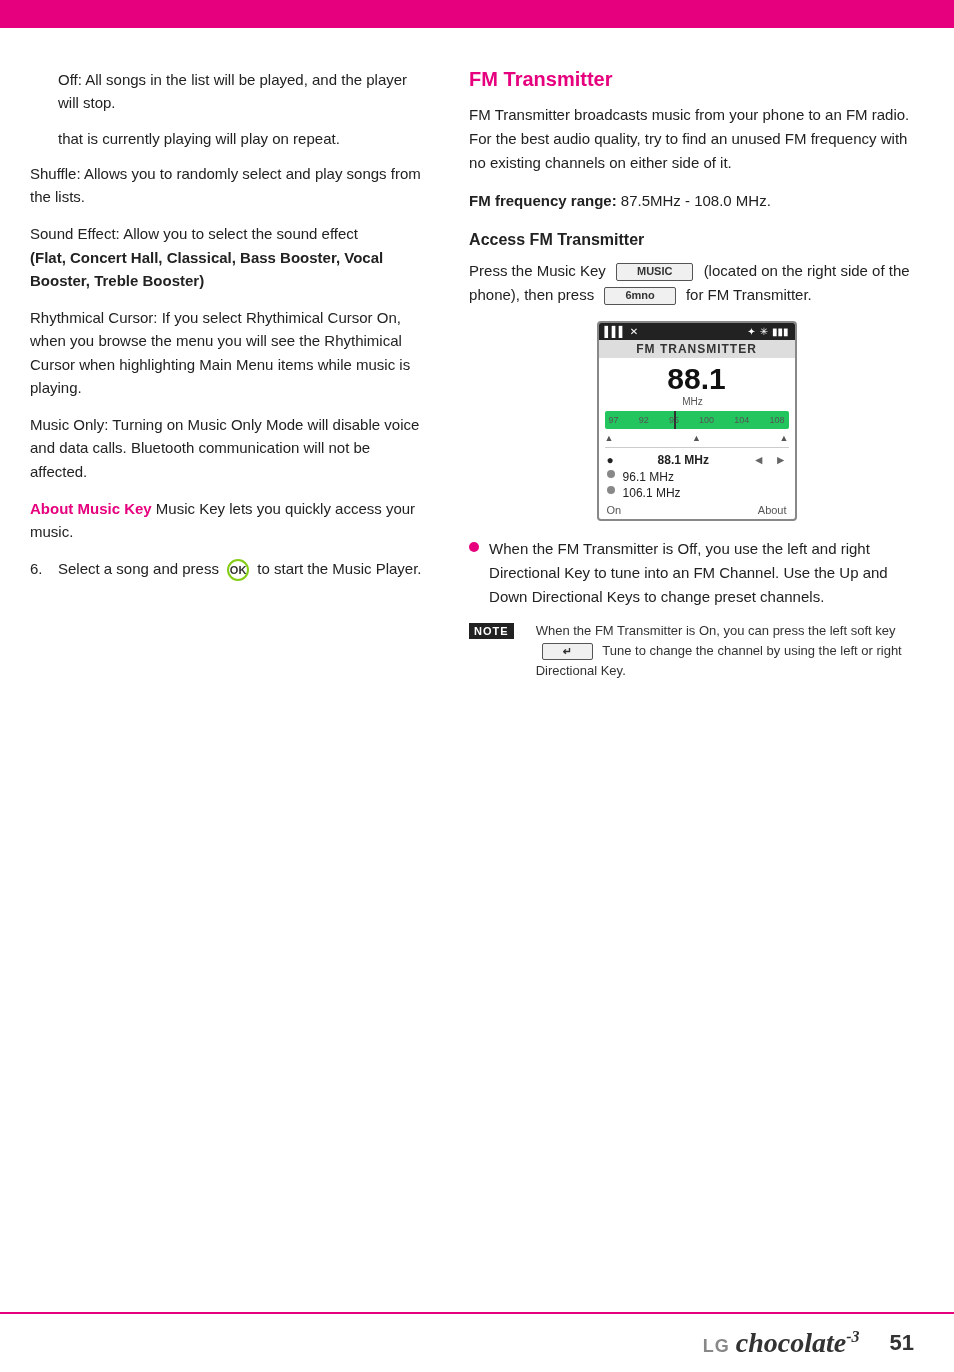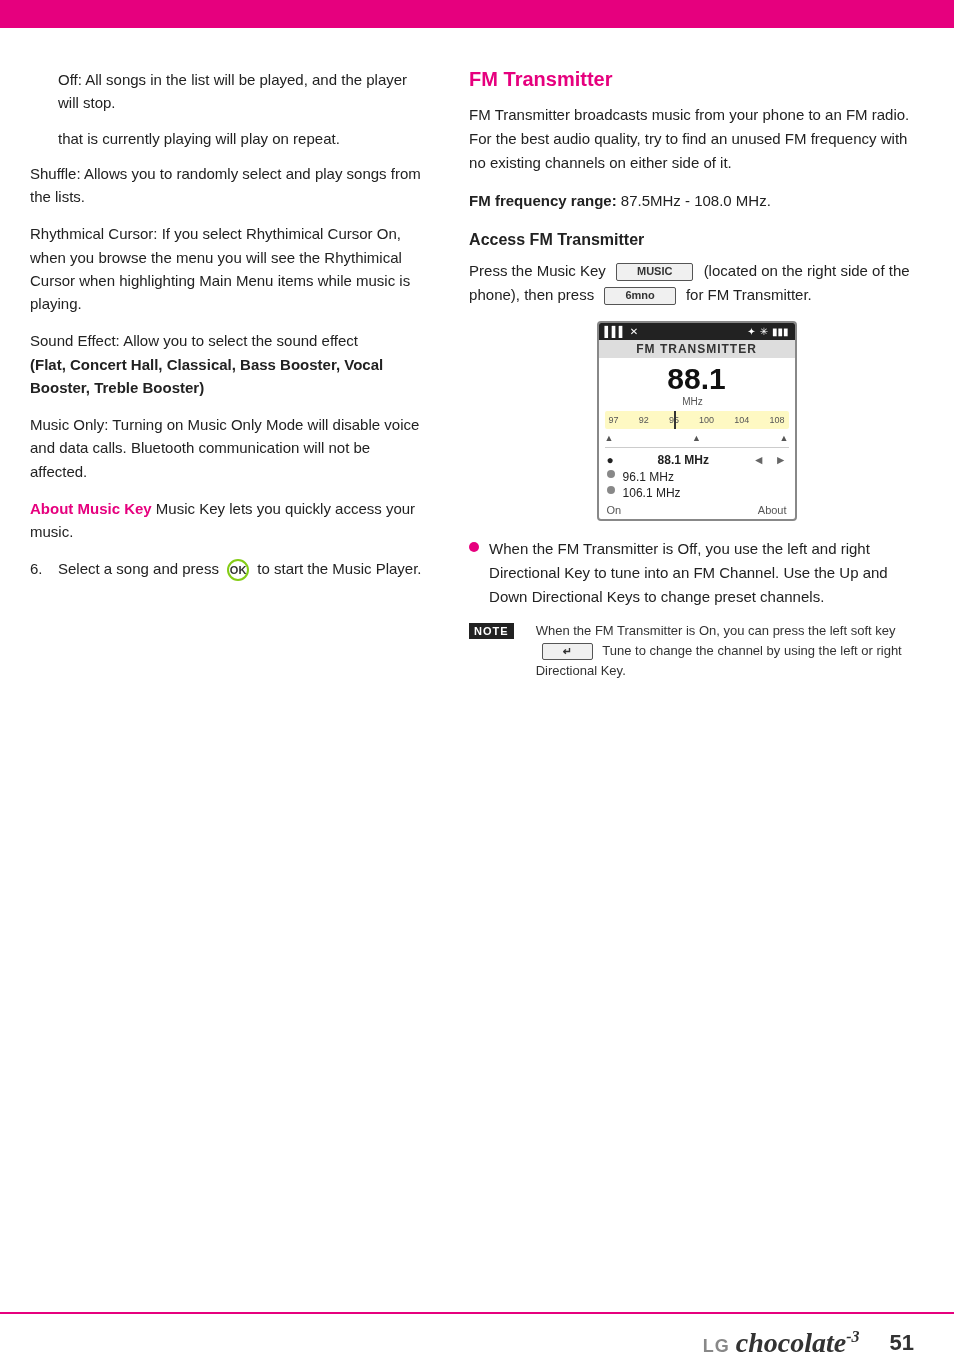--- a/index.html
+++ b/index.html
@@ -133,21 +133,21 @@
       padding: 4px 0 0 0;
       color: #111;
     }
     .phone-screen-mhz {
       text-align: center;
       font-size: 10px;
       padding-right: 8px;
       color: #555;
     }
     .freq-bar {
-      background: #fef9c3;
+      background: #22c55e;
       height: 18px;
       margin: 4px 6px;
       border-radius: 2px;
       position: relative;
       display: flex;
       align-items: center;
       justify-content: space-between;
       padding: 0 4px;
       font-size: 9px;
       color: #555;
@@ -319,25 +319,25 @@
     <div class="text-block-indent">
       <span>Off: All songs in the list will be played, and the player will stop.</span>
     </div>
     <div class="text-block-indent">
       <span>that is currently playing will play on repeat.</span>
     </div>
     <div class="text-block">
       <span>Shuffle: Allows you to randomly select and play songs from the lists.</span>
     </div>
     <div class="text-block">
-      <span>Rhythmical Cursor: If you select Rhythimical Cursor On, when you browse the menu you will see the Rhythimical Cursor when highlighting Main Menu items while music is playing.</span>
-    </div>
-    <div class="text-block">
       <span>Sound Effect: Allow you to select the sound effect</span><br>
       <span class="bold-inline">(Flat, Concert Hall, Classical, Bass Booster, Vocal Booster, Treble Booster)</span>
+    </div>
+    <div class="text-block">
+      <span>Rhythmical Cursor: If you select Rhythimical Cursor On, when you browse the menu you will see the Rhythimical Cursor when highlighting Main Menu items while music is playing.</span>
     </div>
     <div class="text-block">
       <span>Music Only: Turning on Music Only Mode will disable voice and data calls. Bluetooth communication will not be affected.</span>
     </div>
     <div class="text-block">
       <span class="pink-link">About Music Key</span><span>  Music Key lets you quickly access your music.</span>
     </div>
     <div class="list-item-numbered">
       <span class="num">6.</span>
       <span>

